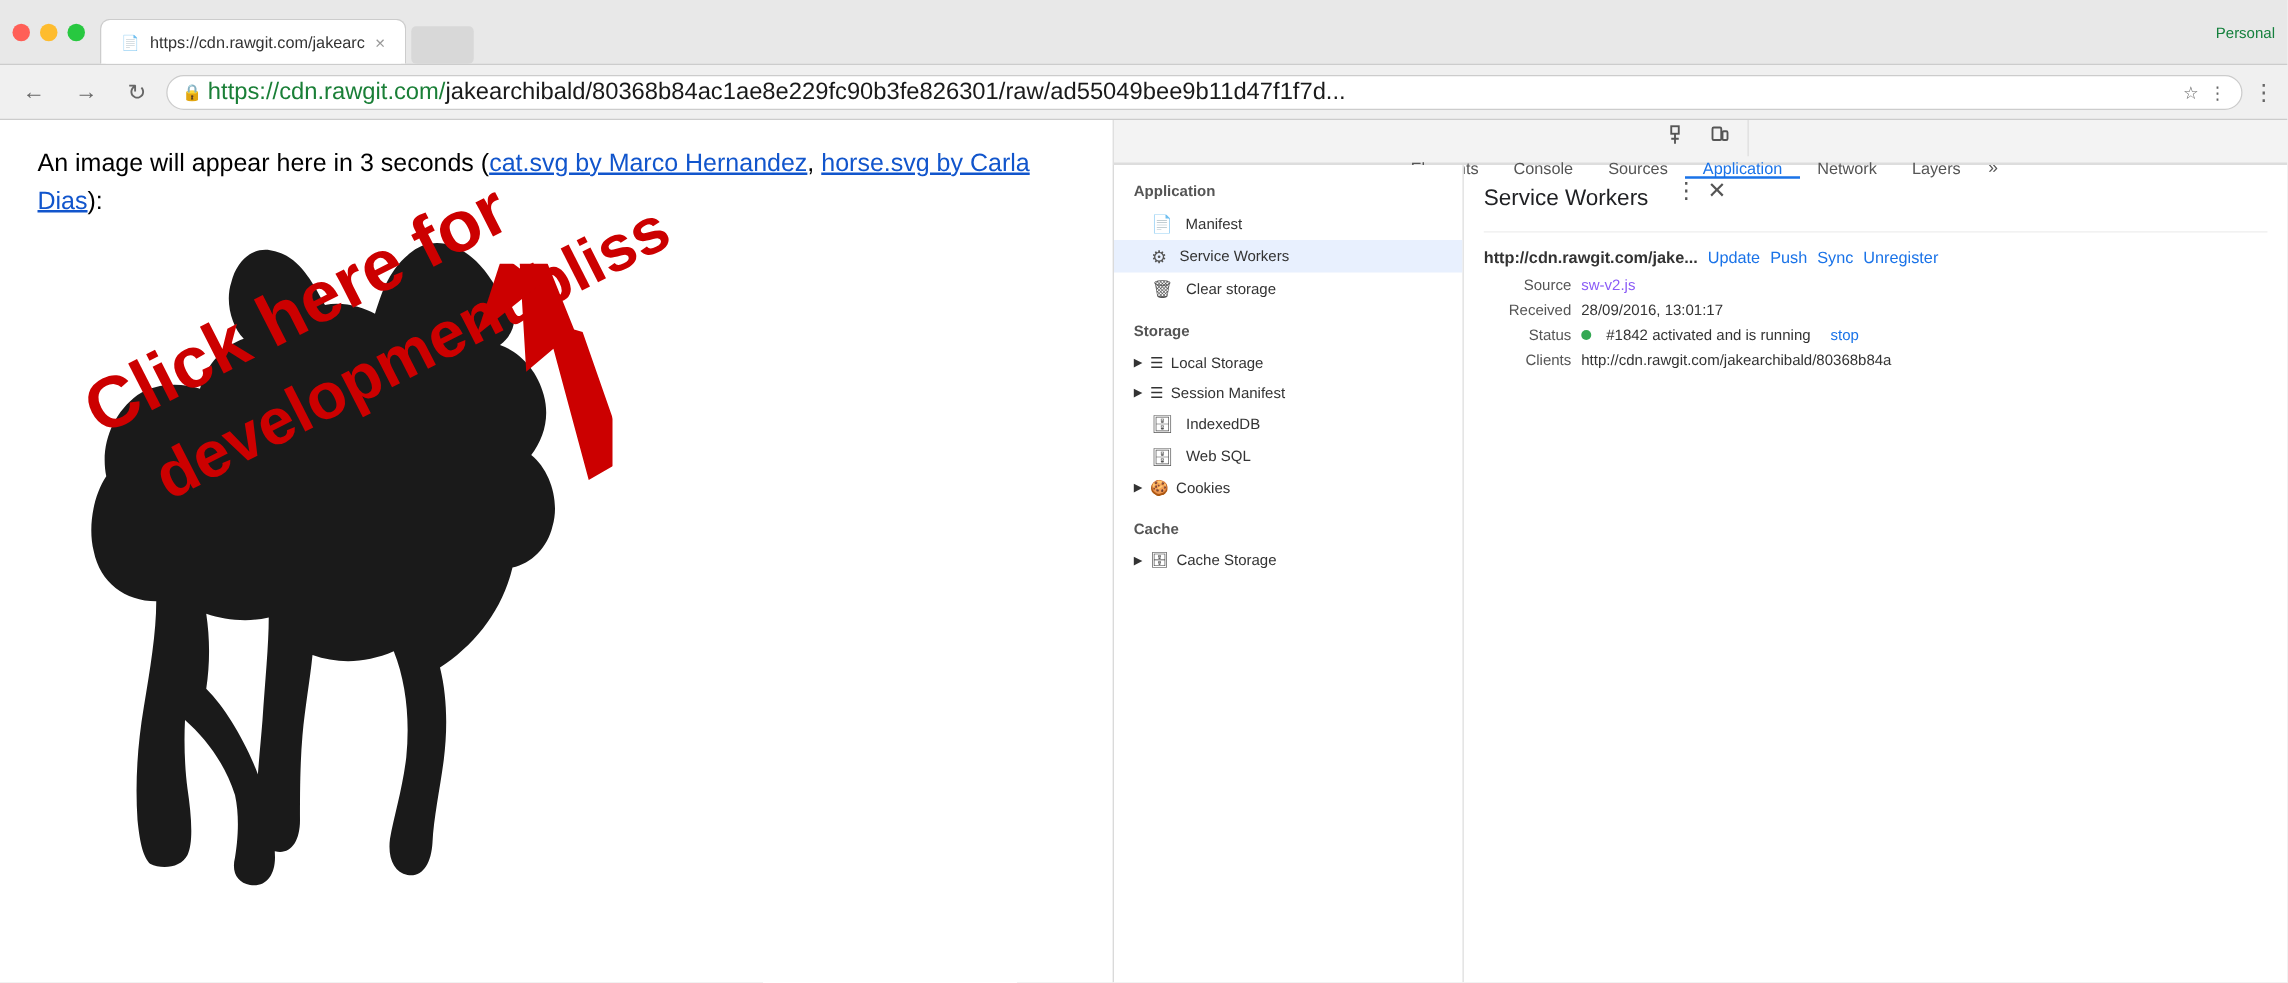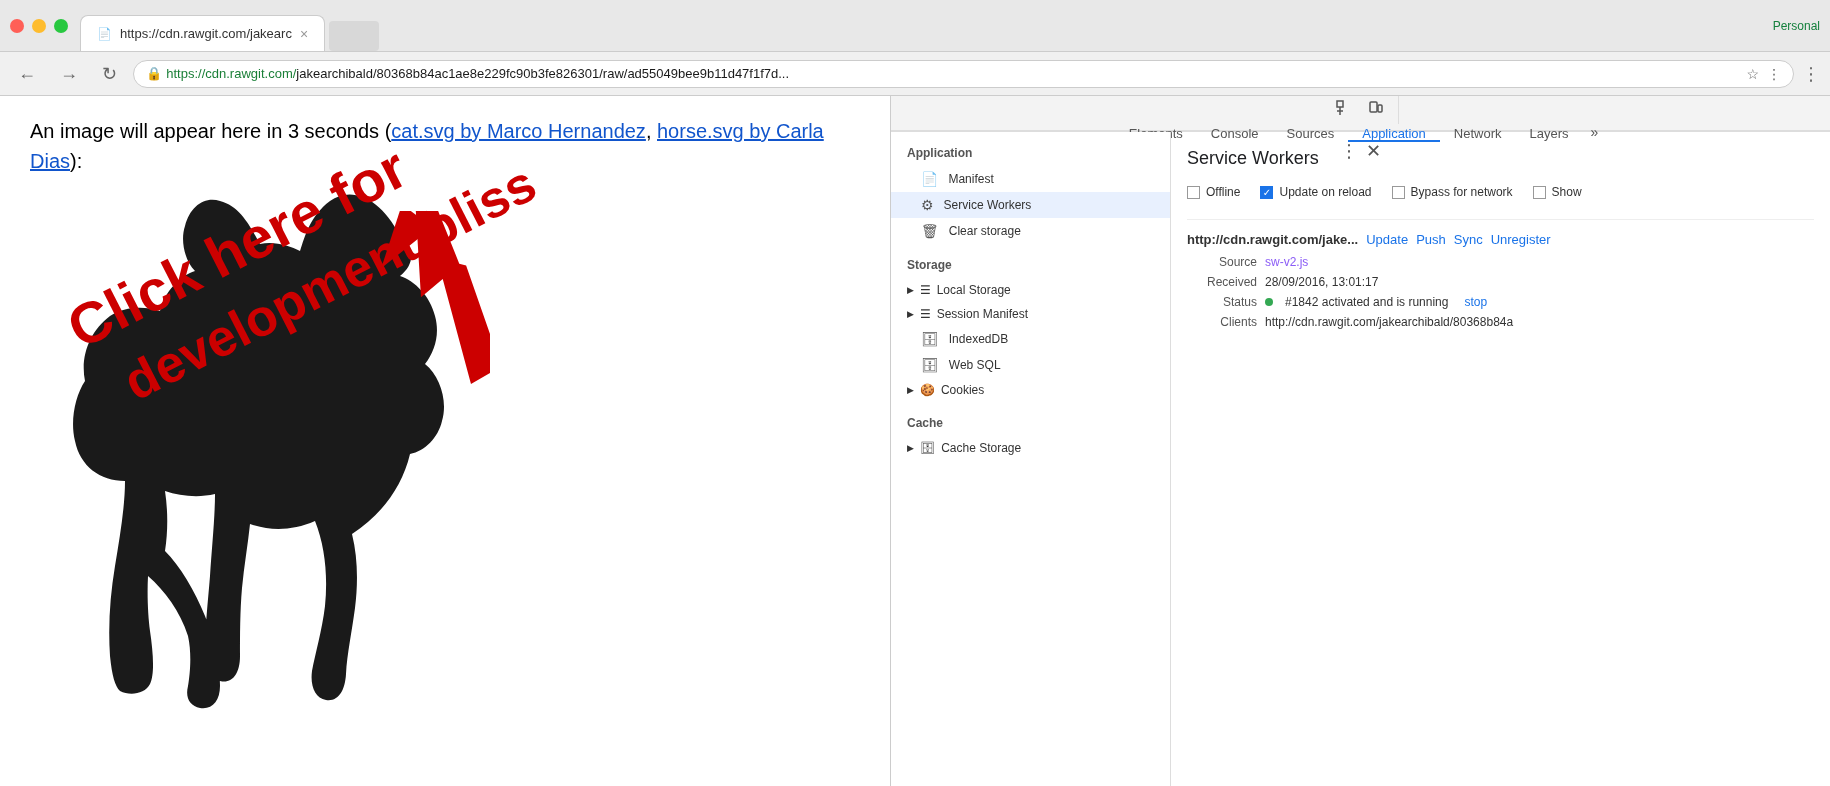--- a/index.html
+++ b/index.html
@@ -112,21 +112,21 @@
     </div>
     <span class="personal-label">Personal</span>
   </div>
 
   <div class="nav-bar">
     <button class="nav-btn">←</button>
     <button class="nav-btn">→</button>
     <button class="nav-btn">↻</button>
     <div class="address-bar">
       <span class="address-secure">🔒</span>
-      <span style="font-size:13px; color:#1a1a1a;">
+      <span style="font-size:19px; color:#1a1a1a;">
         <span style="color:#1a7f37;">https://cdn.rawgit.com/</span><span>jakearchibald/80368b84ac1ae8e229fc90b3fe826301/raw/ad55049bee9b11d47f1f7d...</span>
       </span>
       <div class="address-right">
         <span>☆</span>
         <span>⋮</span>
       </div>
     </div>
     <span class="menu-dots">⋮</span>
   </div>
 
@@ -242,38 +242,20 @@
           <div class="sidebar-expandable">
             <span style="font-size:9px;">▶</span>
             <span>🗄</span>
             <span>Cache Storage</span>
           </div>
         </div>
 
         <div class="devtools-main">
           <div class="panel-title">Service Workers</div>
 
-          <div class="sw-controls">
-            <div class="sw-control">
-              <div class="checkbox"></div>
-              <span>Offline</span>
-            </div>
-            <div class="sw-control">
-              <div class="checkbox checked">✓</div>
-              <span>Update on reload</span>
-            </div>
-            <div class="sw-control">
-              <div class="checkbox"></div>
-              <span>Bypass for network</span>
-            </div>
-            <div class="sw-control">
-              <div class="checkbox"></div>
-              <span>Show</span>
-            </div>
-          </div>
 
           <div class="sw-entry">
             <div class="sw-url-row">
               <span class="sw-url">http://cdn.rawgit.com/jake...</span>
               <a class="sw-action-link">Update</a>
               <a class="sw-action-link">Push</a>
               <a class="sw-action-link">Sync</a>
               <a class="sw-action-link">Unregister</a>
             </div>
 

